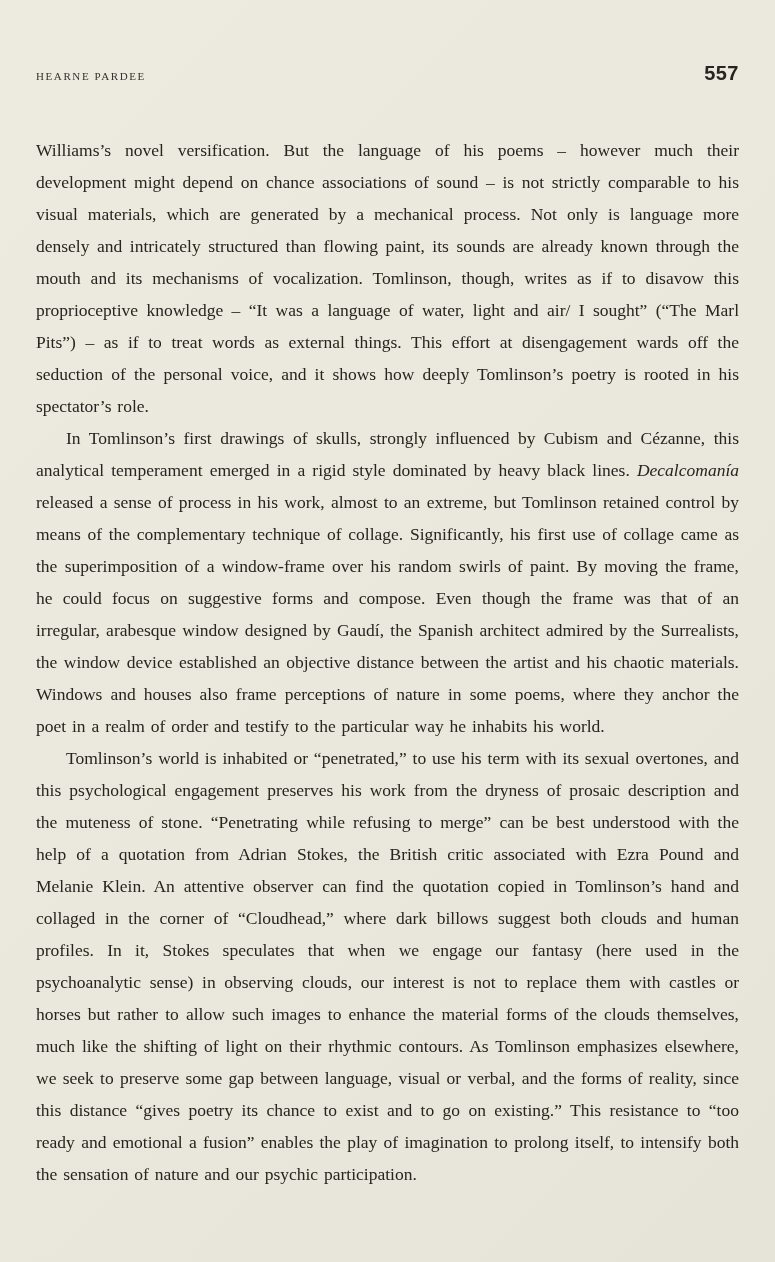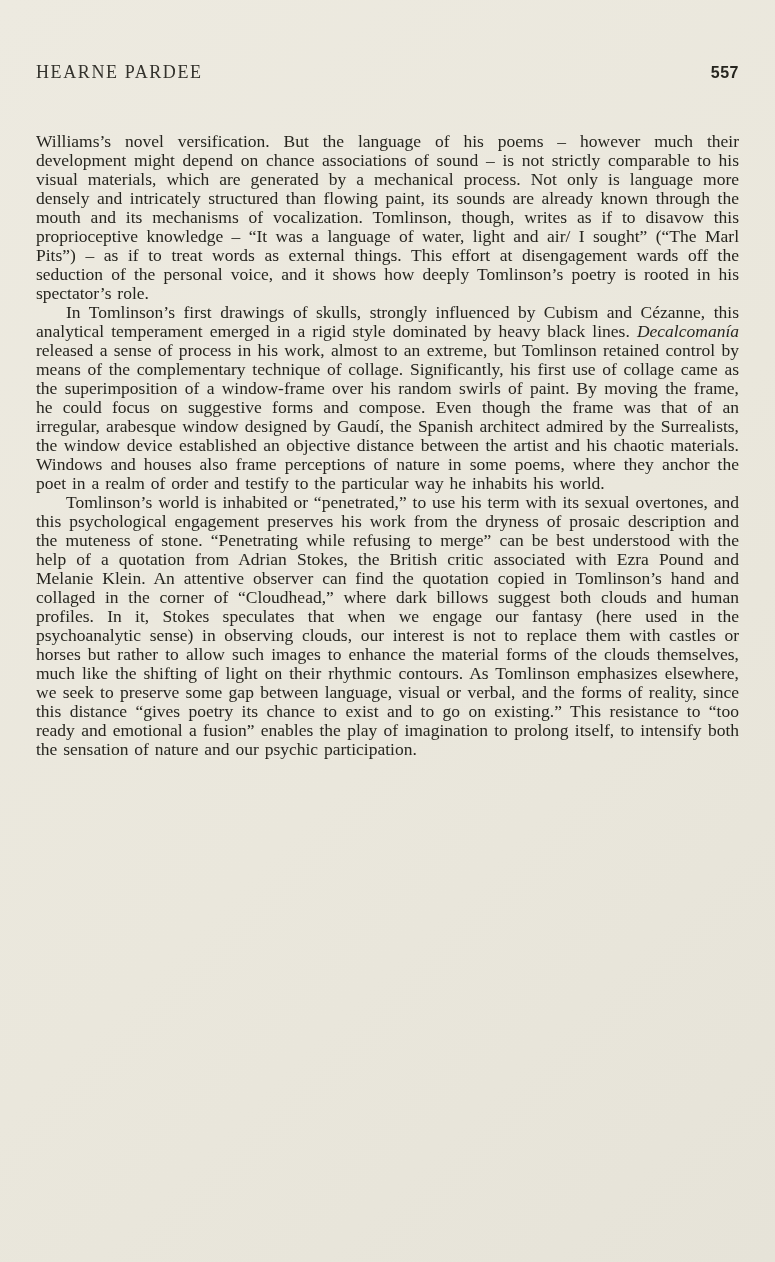--- a/index.html
+++ b/index.html
@@ -19,34 +19,34 @@
     color: #26251f;
     overflow: hidden;
   }
   .page-header {
     display: flex;
     justify-content: space-between;
     align-items: baseline;
     margin-bottom: 49px;
   }
   .author {
-    font-size: 18px;
+    font-size: 11px;
     letter-spacing: 1.6px;
     color: #34332d;
   }
   .page-number {
     font-weight: bold;
-    font-size: 16px;
+    font-size: 20px;
     font-family: "Liberation Sans", sans-serif;
     letter-spacing: 0.5px;
     color: #26251f;
   }
   .page-body {
     font-size: 17.5px;
-    line-height: 19px;
+    line-height: 32px;
     text-align: justify;
     word-spacing: 1.5px;
   }
   .para {
     margin: 0;
     padding: 0;
   }
   .para.indent {
     text-indent: 30px;
   }

